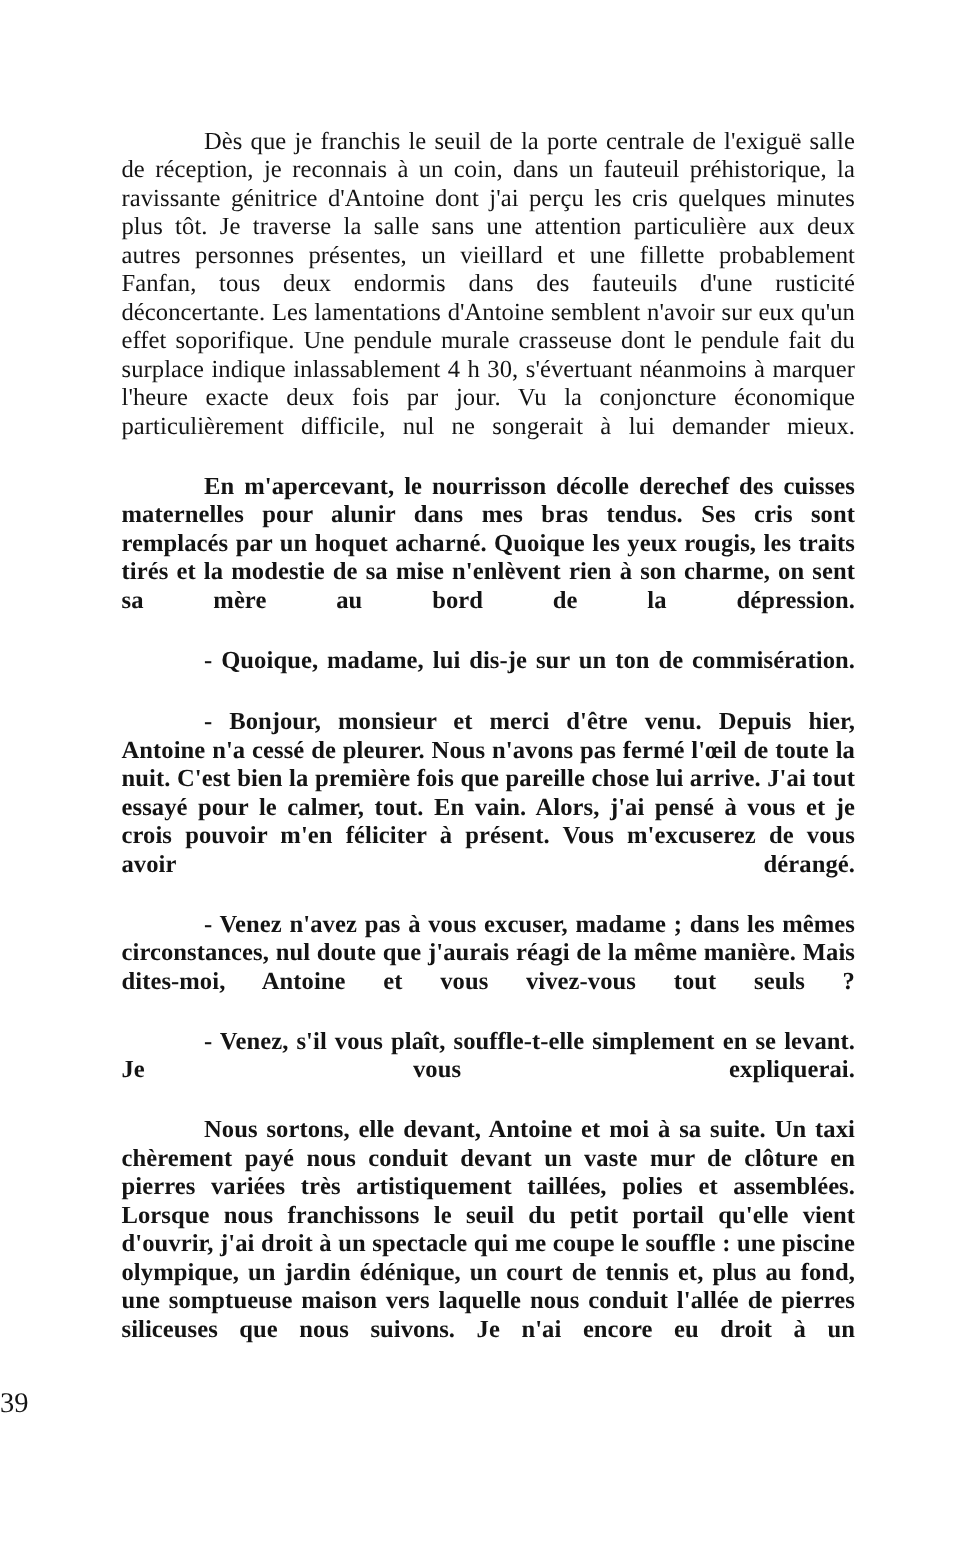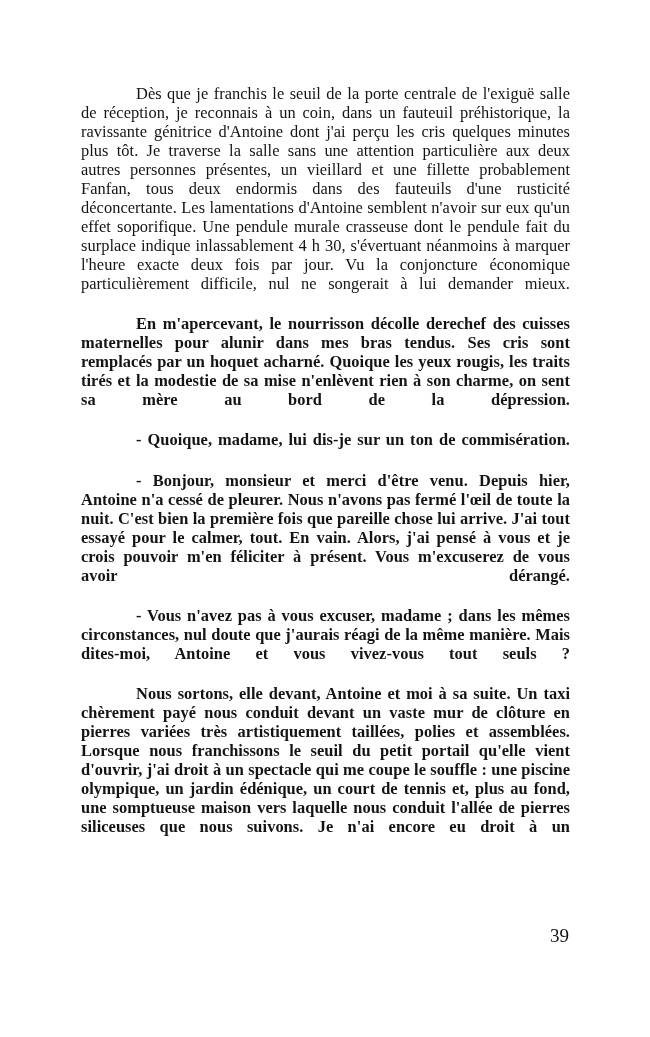--- a/index.html
+++ b/index.html
@@ -55,36 +55,37 @@
     content: "";
     display: inline-block;
     width: 100%;
   }
 
   #page-number {
     position: absolute;
     left: 0;
     top: 925px;
     width: 569px;
-    text-align: right;
+    text-align: left;
     font-size: 19px;
     line-height: 22px;
     color: #141414;
     font-family: "Liberation Serif", "DejaVu Serif", serif;
   }
 </style>
 </head>
 <body>
 
 <div id="page">
 
   <div id="text-block">
     <p class="para">Dès que je franchis le seuil de la porte centrale de l'exiguë salle de réception, je reconnais à un coin, dans un fauteuil préhistorique, la ravissante génitrice d'Antoine dont j'ai perçu les cris quelques minutes plus tôt. Je traverse la salle sans une attention particulière aux deux autres personnes présentes, un vieillard et une fillette probablement Fanfan, tous deux endormis dans des fauteuils d'une rusticité déconcertante. Les lamentations d'Antoine semblent n'avoir sur eux qu'un effet soporifique. Une pendule murale crasseuse dont le pendule fait du surplace indique inlassablement 4 h 30, s'évertuant néanmoins à marquer l'heure exacte deux fois par jour. Vu la conjoncture économique particulièrement difficile, nul ne songerait à lui demander mieux.</p>
     <p class="para">En m'apercevant, le nourrisson décolle derechef des cuisses maternelles pour alunir dans mes bras tendus. Ses cris sont remplacés par un hoquet acharné. Quoique les yeux rougis, les traits tirés et la modestie de sa mise n'enlèvent rien à son charme, on sent sa mère au bord de la dépression.</p>
     <p class="para">- Quoique, madame, lui dis-je sur un ton de commisération.</p>
     <p class="para">- Bonjour, monsieur et merci d'être venu. Depuis hier, Antoine n'a cessé de pleurer. Nous n'avons pas fermé l'œil de toute la nuit. C'est bien la première fois que pareille chose lui arrive. J'ai tout essayé pour le calmer, tout. En vain. Alors, j'ai pensé à vous et je crois pouvoir m'en féliciter à présent. Vous m'excuserez de vous avoir dérangé.</p>
-    <p class="para">- Vous n'avez pas à vous excuser, madame ; dans les mêmes circonstances, nul doute que j'aurais réagi de la même manière. Mais dites-moi, Antoine et vous vivez-vous tout seuls ?</p>
+    <p class="para">- Venez n'avez pas à vous excuser, madame ; dans les mêmes circonstances, nul doute que j'aurais réagi de la même manière. Mais dites-moi, Antoine et vous vivez-vous tout seuls ?</p>
+    <p class="para">- Venez, s'il vous plaît, souffle-t-elle simplement en se levant. Je vous expliquerai.</p>
     <p class="para">Nous sortons, elle devant, Antoine et moi à sa suite. Un taxi chèrement payé nous conduit devant un vaste mur de clôture en pierres variées très artistiquement taillées, polies et assemblées. Lorsque nous franchissons le seuil du petit portail qu'elle vient d'ouvrir, j'ai droit à un spectacle qui me coupe le souffle : une piscine olympique, un jardin édénique, un court de tennis et, plus au fond, une somptueuse maison vers laquelle nous conduit l'allée de pierres siliceuses que nous suivons. Je n'ai encore eu droit à un</p>
   </div>
 
   <div id="page-number">39</div>
 
 </div>
 
 </body></html>

